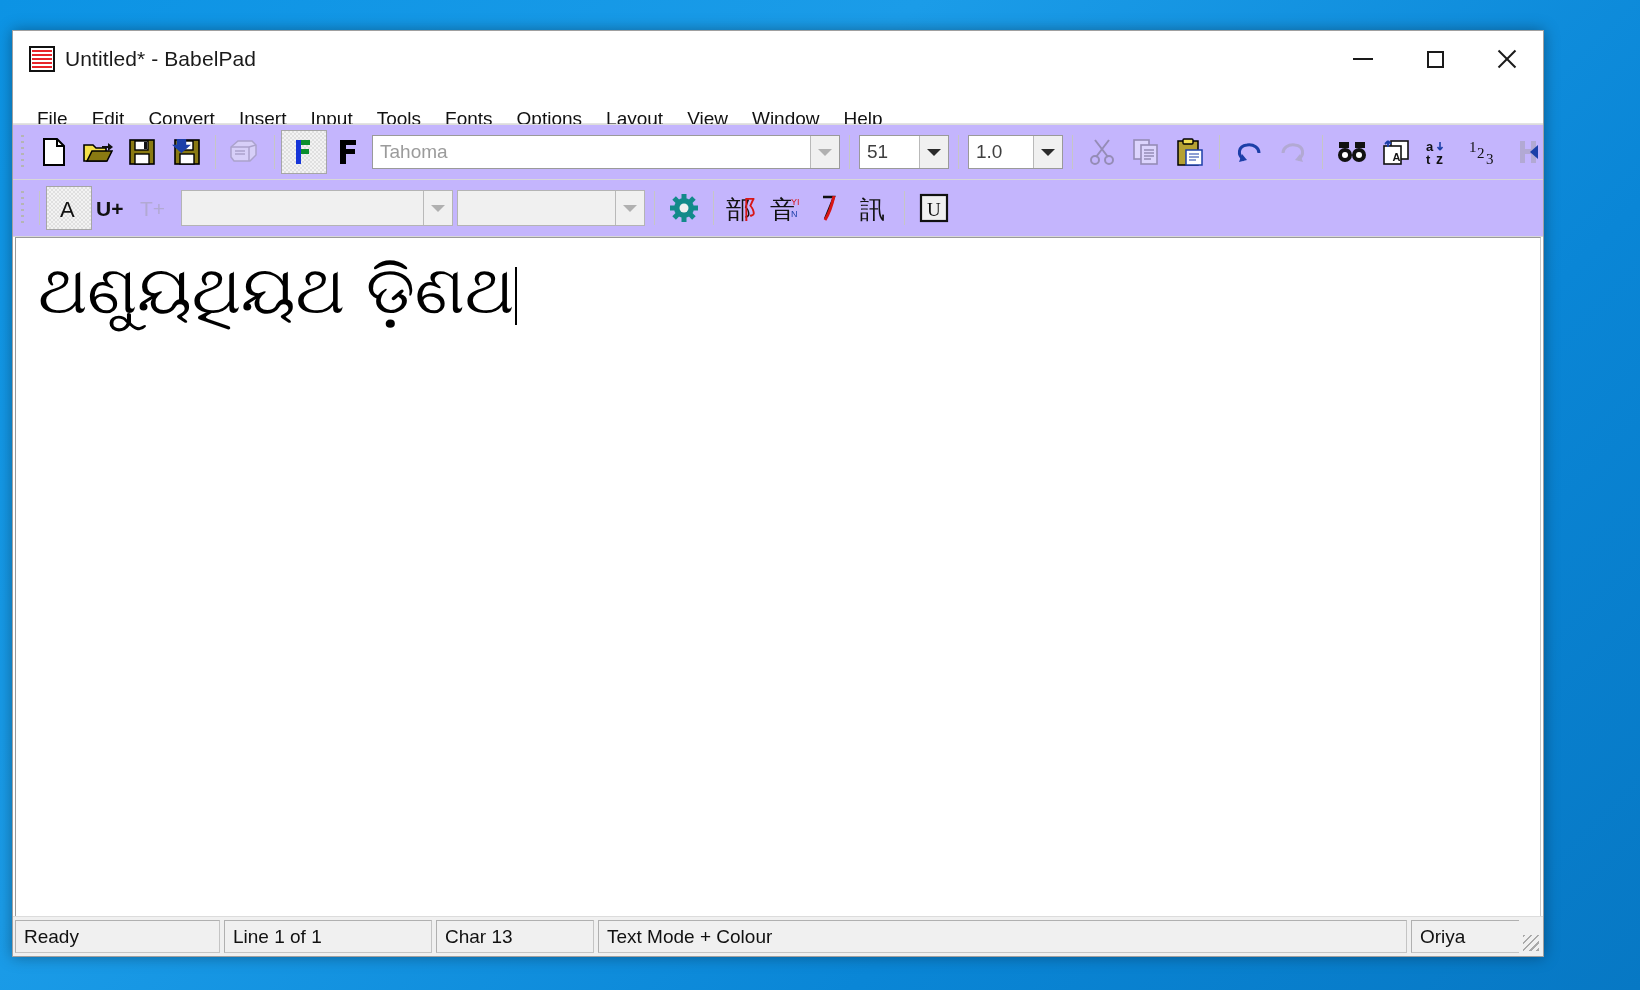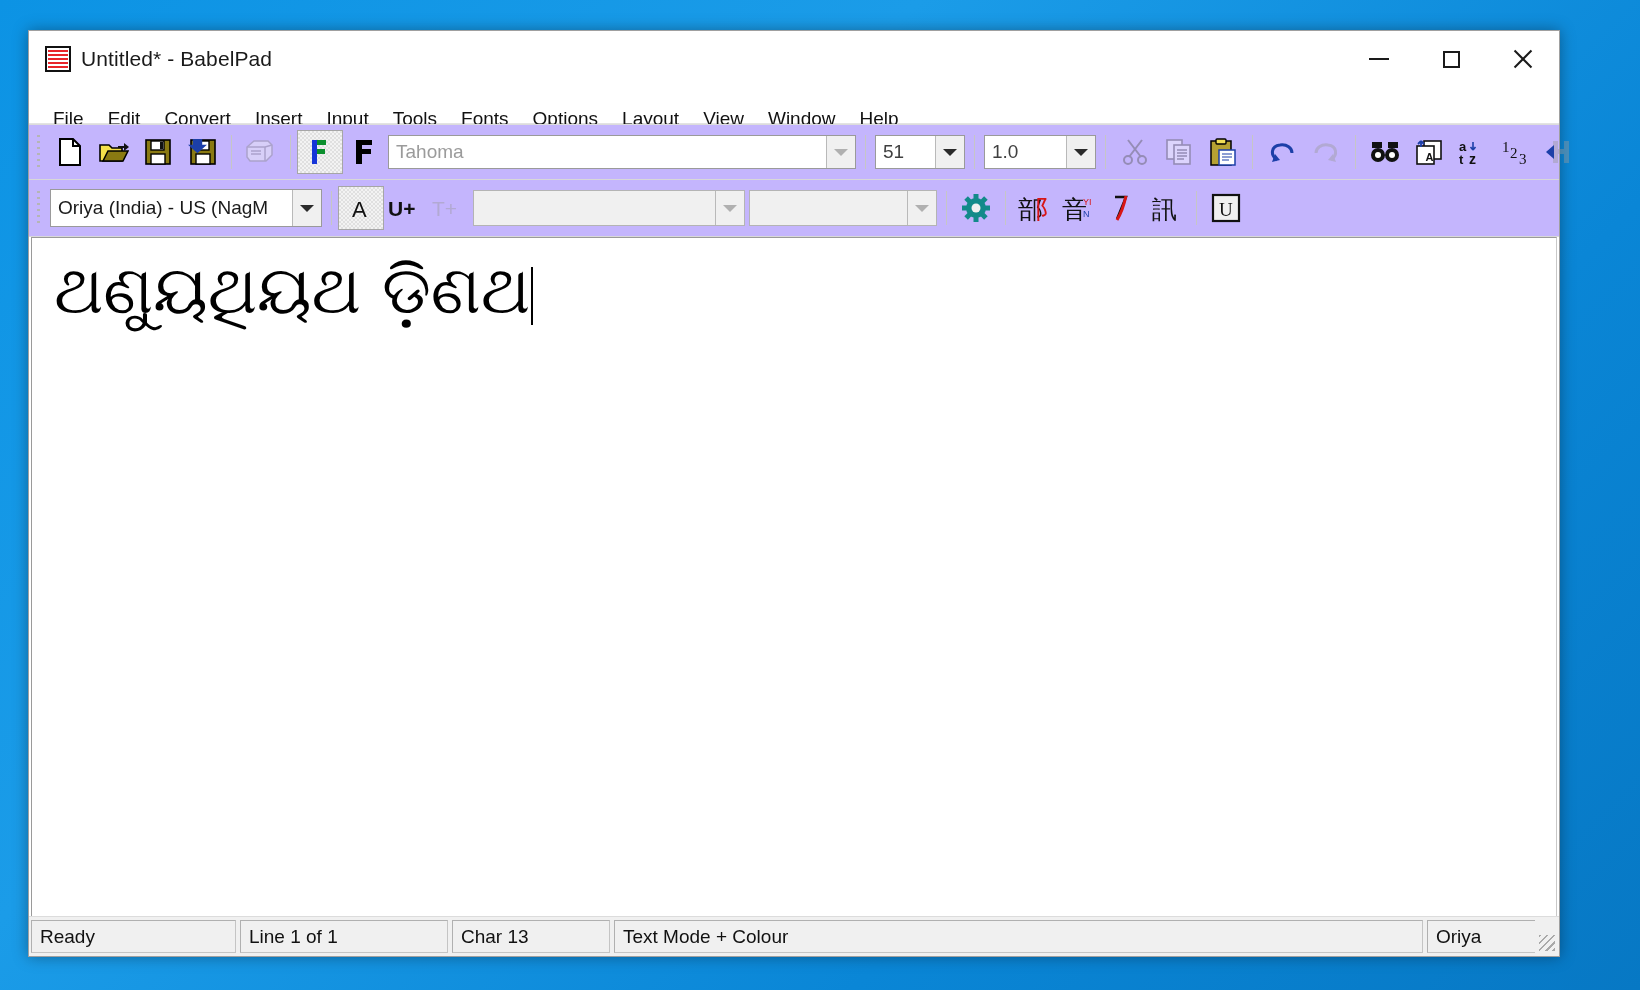--- a/index.html
+++ b/index.html
@@ -9,21 +9,21 @@
     font-family: "Liberation Sans", sans-serif;
   }
   body {
     background: linear-gradient(135deg, #0c93e4 0%, #1b9ce8 35%, #0a86d6 70%, #0778c4 100%);
   }
   .desktop { position: absolute; inset: 0; }
 
   
   .window {
     position: absolute;
-    left: 28px; top: 30px;
+    left: 12px; top: 30px;
     width: 1530px; height: 925px;
     background: #ffffff;
     border: 1px solid #a0a0a0;
     box-shadow: 0 0 14px rgba(0,0,0,0.35);
     display: flex; flex-direction: column;
   }
 
   
   .titlebar {
     height: 56px; flex: 0 0 56px;
@@ -359,21 +359,21 @@
 
       <div class="field" style="width:90px;">
         <div class="val">51</div>
         <div class="drop">
             <span class="arr"></span>
           </div>
       </div>
 
       <div class="tb-sep"></div>
 
-      <div class="field" style="width:112px;">
+      <div class="field" style="width:95px;">
         <div class="val">1.0</div>
         <div class="drop">
             <span class="arr"></span>
           </div>
       </div>
 
       <div class="tb-sep"></div>
 
       <div class="tb-btn">
         <svg class="ic disabled" width="24" height="26" viewBox="0 0 24 26">
@@ -464,26 +464,20 @@
       <div class="tb-btn" style="position:absolute; right:-2px; width:22px;">
         <svg class="ic" width="12" height="18" viewBox="0 0 12 18">
           <path d="M10 2 L2 9 L10 16 Z" fill="#1c3fa8"></path>
         </svg>
       </div>
     </div>
 
     <div class="toolbar row2">
       <div class="gripper"></div>
 
-      <div class="field" style="width:272px; height:38px;">
-        <div class="val" style="color:#1a1a1a;">Oriya (India) - US (NagM</div>
-        <div class="drop" style="height:36px;">
-            <span class="arr"></span>
-          </div>
-      </div>
 
       <div class="tb-sep"></div>
 
       <div class="tb-btn pressed">
         <svg class="ic" width="24" height="24" viewBox="0 0 24 24">
           <text x="3" y="21" font-family="Liberation Sans, sans-serif" font-size="22" fill="#111">A</text>
         </svg>
       </div>
 
       <div class="tb-btn">

